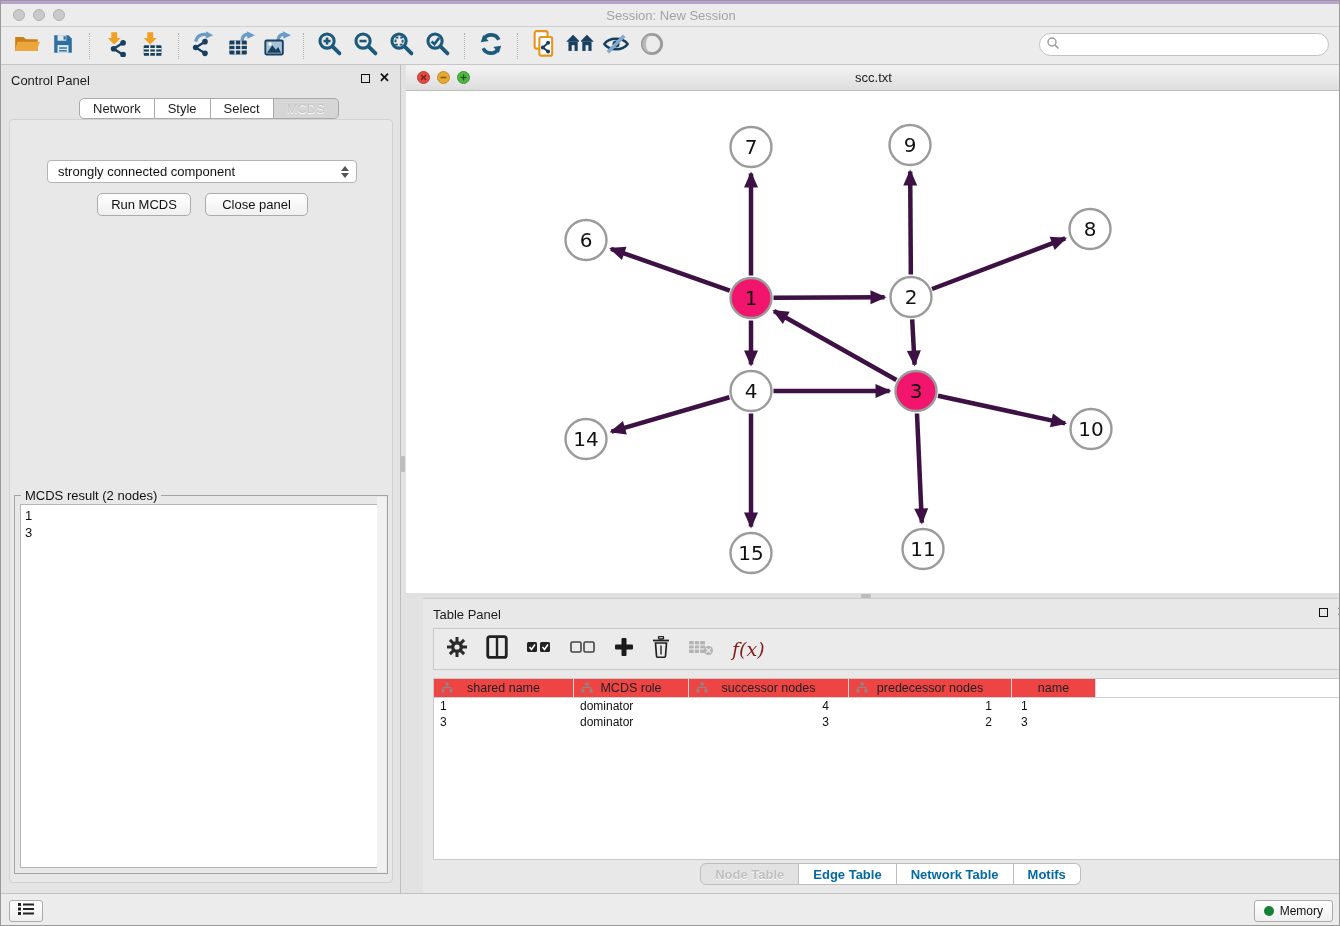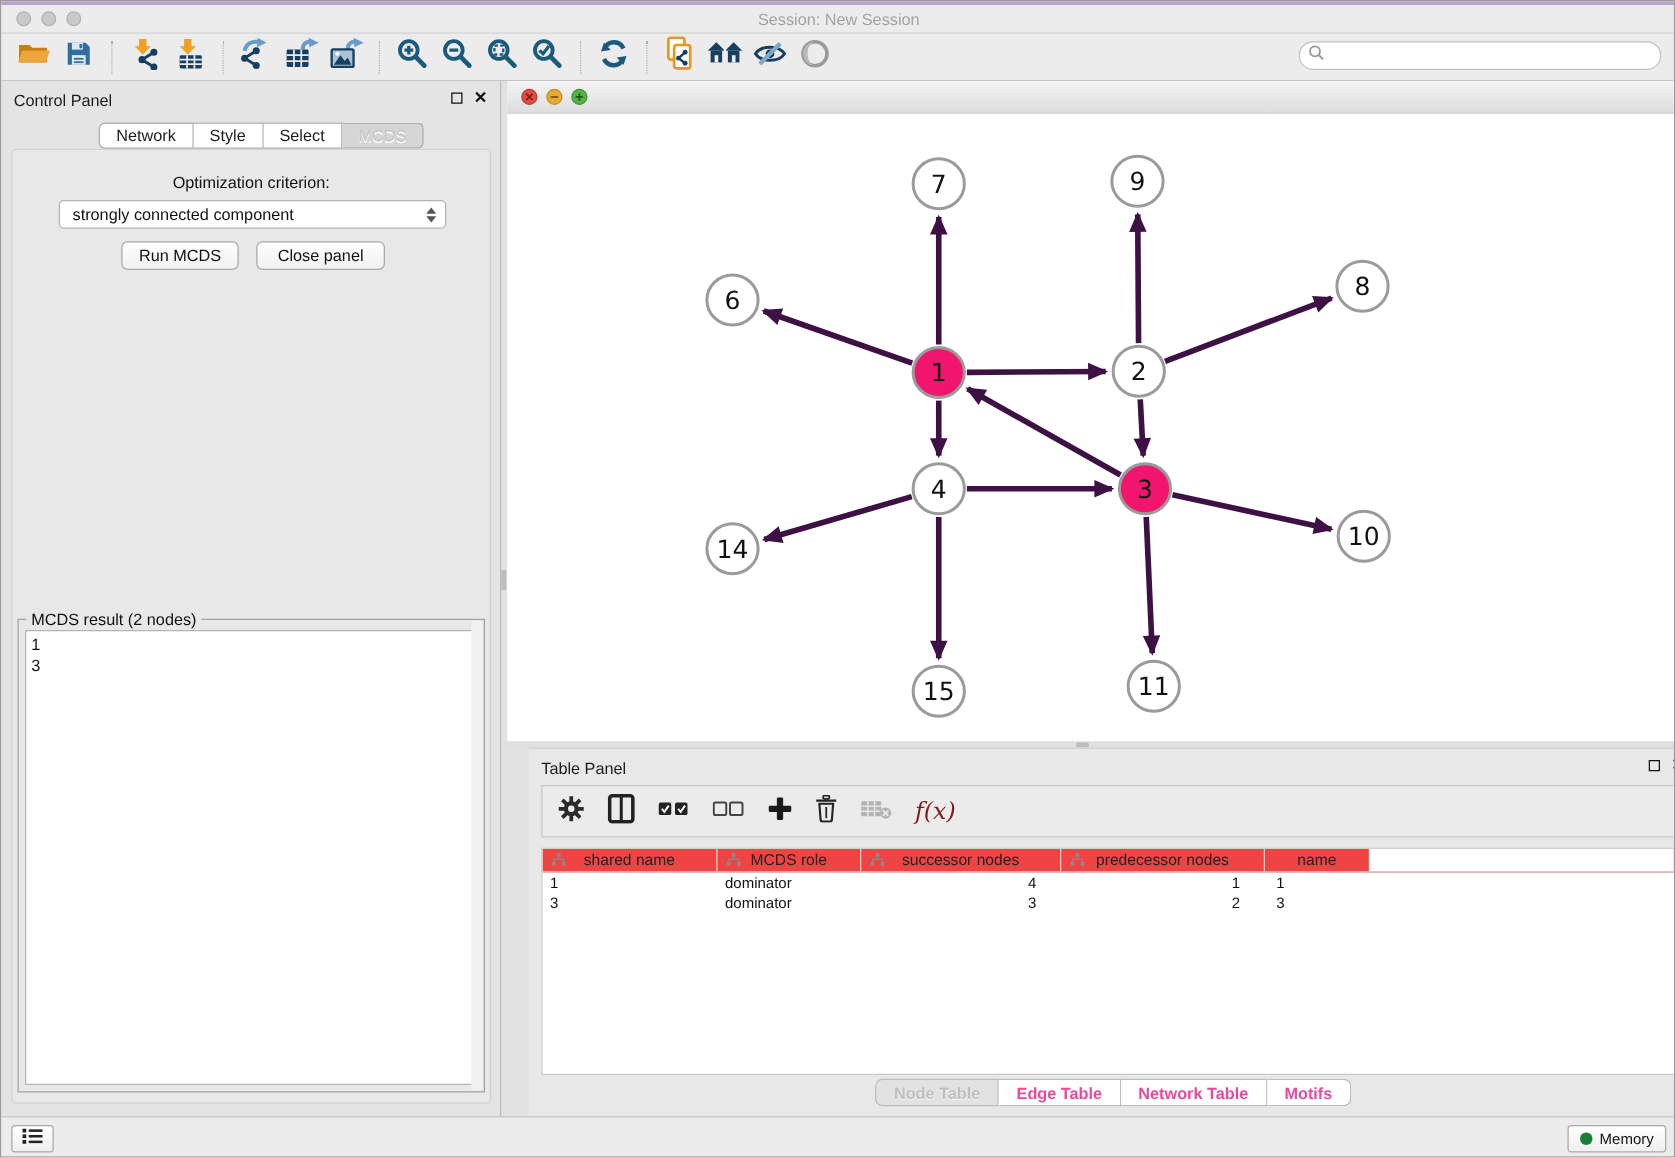--- a/index.html
+++ b/index.html
@@ -101,21 +101,21 @@
   .thcell .treeic { position:absolute; left:7px; top:3px; }
   .thcell:last-child { border-right:none; background:#fff; }
   .trow { height:16px; }
   .tcell { font-size:12px; color:#111; display:flex; align-items:center; }
   .al-left { justify-content:flex-start; padding-left:6px; }
   .al-right { justify-content:flex-end; padding-right:20px; }
   .name-col { padding-left:9px; }
 
   .tp-tabs { position:absolute; left:0; right:0; top:264px; display:flex; justify-content:center; }
   .tp-tab { height:22px; padding:0 14px; background:#fff; border:1px solid #bdbdbd; border-left:none;
-            font-size:13px; font-weight:600; color:#ec4899; display:flex; align-items:center; }
+            font-size:13px; font-weight:600; color:#0369a1; display:flex; align-items:center; }
   .tp-tab:first-child { border-left:1px solid #bdbdbd; border-radius:6px 0 0 6px;text-align:center; }
   .tp-tab:last-child { border-radius:0 6px 6px 0; }
   .tp-tab.selected { background:#e2e2e2; color:#bfbfbf; text-shadow:0 1px 0 rgba(255,255,255,.9); }
 
   
   .statusbar { position:absolute; left:0; top:892px; width:1340px; height:38px; background:#ececec;
                border-top:1px solid #c3c3c3; }
   .sb-left { position:absolute; left:8px; top:6px; width:34px; height:22px;
              background:linear-gradient(#fff,#efefef); border:1px solid #ababab; border-radius:3px;
              display:flex; align-items:center; justify-content:center; }
@@ -301,21 +301,20 @@
         <span class="close-ic">✕</span>
       </span>
     </div>
     <div class="cp-tabs">
       <div class="cp-tab">Network</div>
       <div class="cp-tab">Style</div>
       <div class="cp-tab">Select</div>
       <div class="cp-tab selected">MCDS</div>
     </div>
     <div class="cp-content">
-      <div class="opt-label">Optimization criterion:</div>
       <div class="combo">
         <span>strongly connected component</span>
         <span class="stepper">
           <span class="tri-up"></span>
             <span class="tri-dn"></span>
         </span>
       </div>
       <div class="cp-btn btn-run">Run MCDS</div>
       <div class="cp-btn btn-closepanel">Close panel</div>
       <div class="result-group">
@@ -342,20 +341,21 @@
               <line x1="0.5" y1="3.5" x2="6.5" y2="3.5" stroke="#8a5d12" stroke-width="1.6"></line>
             </svg>
           </span>
         <span class="nlight nl-green">
             <svg width="7" height="7" viewBox="0 0 7 7">
               <line x1="0.5" y1="3.5" x2="6.5" y2="3.5" stroke="#1f5c17" stroke-width="1.4"></line>
               <line x1="3.5" y1="0.5" x2="3.5" y2="6.5" stroke="#1f5c17" stroke-width="1.4"></line>
             </svg>
           </span>
       </div>
+      <div class="net-title">scc.txt</div>
     </div>
     <div class="net-canvas">
       <svg id="graph-svg" width="935" height="502" viewBox="0 0 935 502">
           <line x1="345" y1="184.5" x2="345" y2="82.5" stroke="#3d1144" stroke-width="4.5"></line>
           <polygon points="345,80.5 352,96.5 338,96.5" fill="#3d1144"></polygon>
           <line x1="323.77323447736455" y1="199.53847030113423" x2="205.0004127266595" y2="157.78802386755302" stroke="#3d1144" stroke-width="4.5"></line>
           <polygon points="203.11358912464746,157.1247767832094 220.52954273594645,155.82687085091626 215.88681314554105,169.0346360650005" fill="#3d1144"></polygon>
           <line x1="367.49956055974917" y1="206.85937774650156" x2="478.50051756296205" y2="206.1656217652315" stroke="#3d1144" stroke-width="4.5"></line>
           <polygon points="480.50047850160644,206.15312200936495 464.5445401379843,213.2529833415525 464.4570418469186,199.25325677104186" fill="#3d1144"></polygon>
           <line x1="345" y1="229.5" x2="345" y2="273.5" stroke="#3d1144" stroke-width="4.5"></line>

